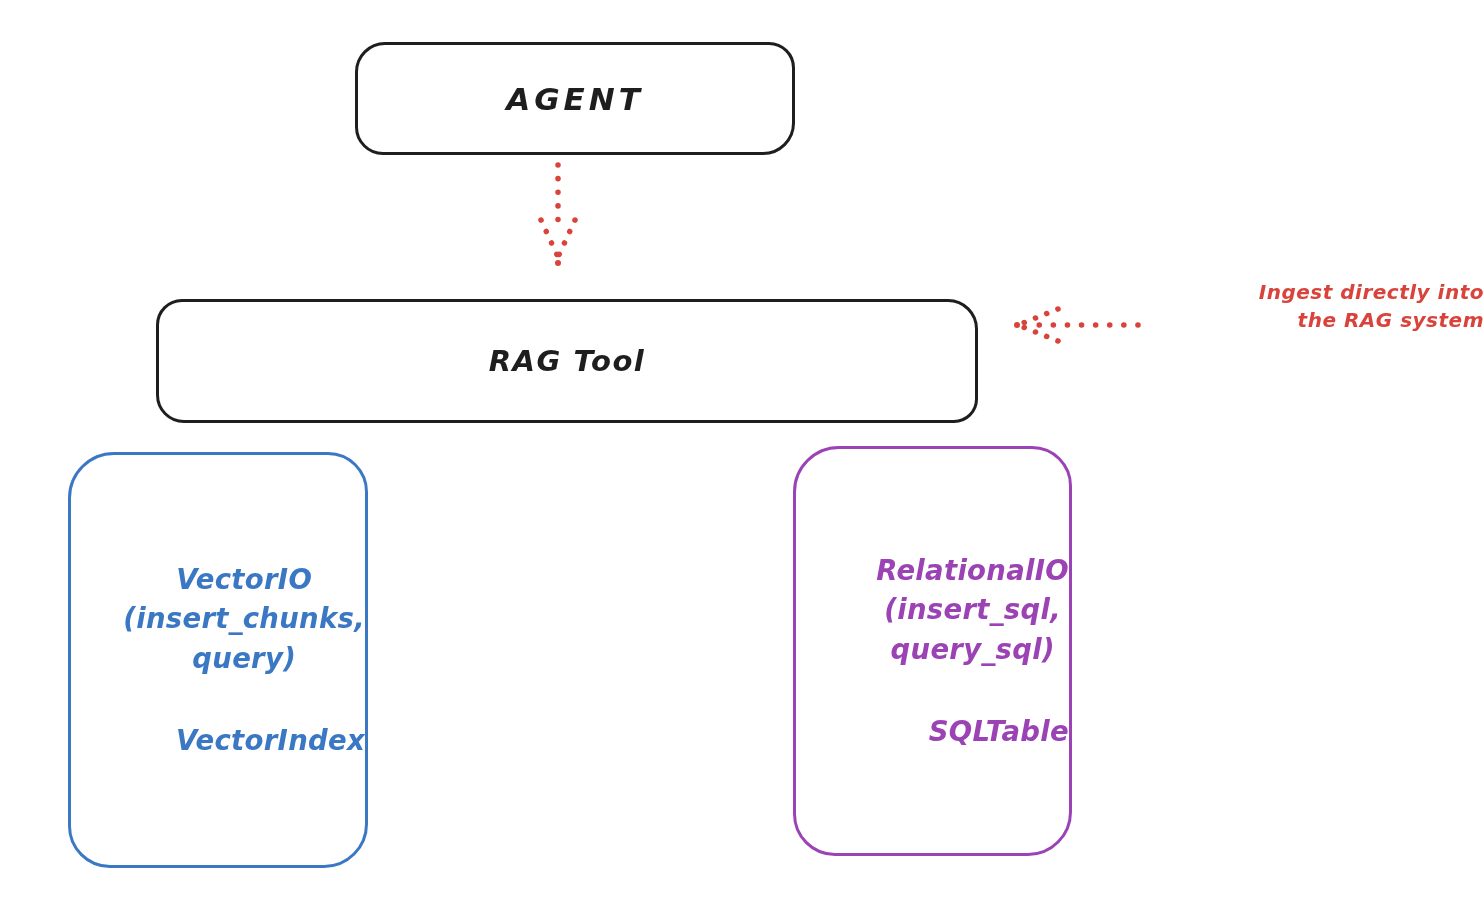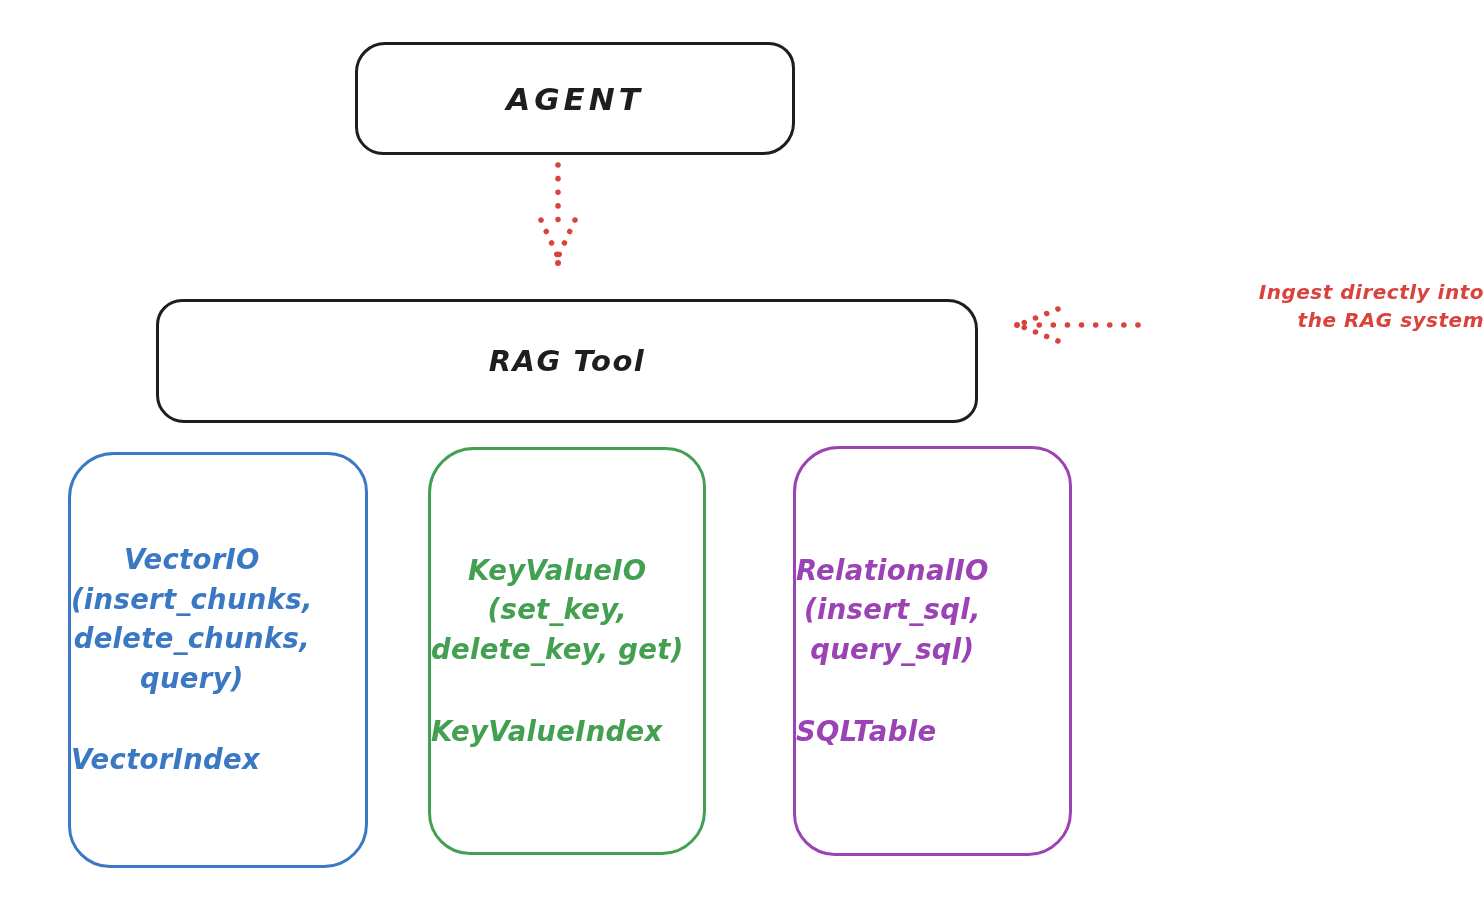--- a/index.html
+++ b/index.html
@@ -59,21 +59,21 @@
   }
   
   .io-box {
     position: absolute;
     border: 3.5px solid var(--c, #1e1e1e);
     color: var(--c, #1e1e1e);
     background: #ffffff;
     border-radius: 46px 40px 44px 42px;
     display: flex;
     flex-direction: column;
-    align-items: flex-start;
+    align-items: flex-end;
     justify-content: center;
     text-align: center;
     font-size: 27.5px;
     font-weight: bold;
     font-style: italic;
     line-height: 1.44;
     box-sizing: border-box;
     letter-spacing: 0.3px;
   }
   .io-box-vector     { left: 68px;  top: 452px; width: 300px; height: 416px; }
@@ -114,34 +114,25 @@
 
   <div class="annotation" style="--c: #d9433b;">
     <div>Ingest directly into</div>
     <div>the RAG system</div>
   </div>
 
   <div class="io-box io-box-vector" style="--c: #3b78c4;">
     <div>
       <div>VectorIO</div>
       <div>(insert_chunks,</div>
-      <div>delete_chunks,</div>
       <div>query)</div>
     </div>
     <div class="io-index">VectorIndex</div>
   </div>
 
-  <div class="io-box io-box-keyvalue" style="--c: #43a051;">
-    <div>
-      <div>KeyValueIO</div>
-      <div>(set_key,</div>
-      <div>delete_key, get)</div>
-    </div>
-    <div class="io-index">KeyValueIndex</div>
-  </div>
 
   <div class="io-box io-box-relational" style="--c: #9b42b5;">
     <div>
       <div>RelationalIO</div>
       <div>(insert_sql,</div>
       <div>query_sql)</div>
     </div>
     <div class="io-index">SQLTable</div>
   </div>
 

